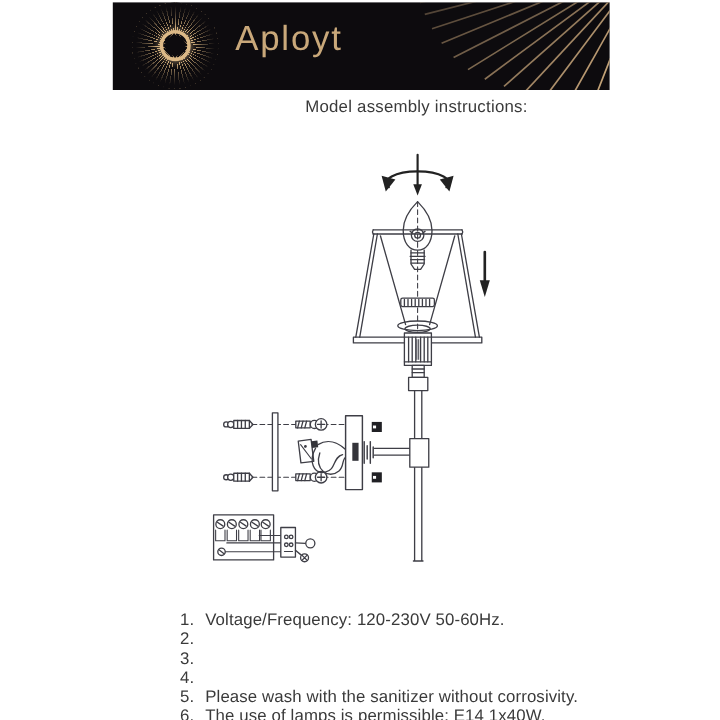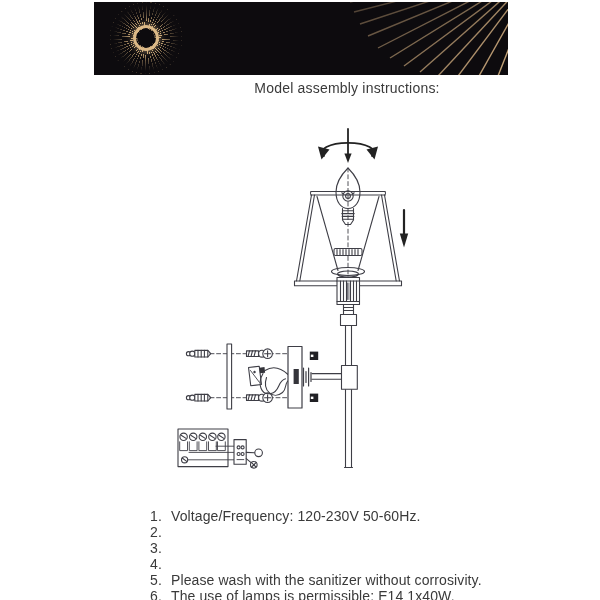--- a/index.html
+++ b/index.html
@@ -63,20 +63,21 @@
         <line x1="448" y1="-38" x2="326" y2="70" opacity="0.68"></line>
         <line x1="448" y1="-38" x2="344" y2="74" opacity="0.74"></line>
         <line x1="448" y1="-38" x2="364" y2="74" opacity="0.80"></line>
         <line x1="448" y1="-38" x2="385" y2="74" opacity="0.85"></line>
         <line x1="448" y1="-38" x2="404" y2="74" opacity="0.90"></line>
         <line x1="448" y1="-38" x2="415" y2="70" opacity="0.93"></line>
         <line x1="448" y1="-38" x2="415" y2="55" opacity="0.95"></line>
       </g>
     </svg>
     <div class="starburst"></div>
+    <span class="brand">Aployt</span>
   </div>
 
   <div class="title-block">
     <div>Model assembly instructions:</div>
   </div>
 
   <svg class="diagram" viewBox="0 120 600 360" xmlns="http://www.w3.org/2000/svg" stroke-linecap="round" stroke-linejoin="round">
     <g stroke="#3e3e46" fill="none" stroke-width="1.1">
 
       <line x1="348" y1="168" x2="348" y2="281" stroke-dasharray="4 2.8" stroke-width="0.9"></line>

